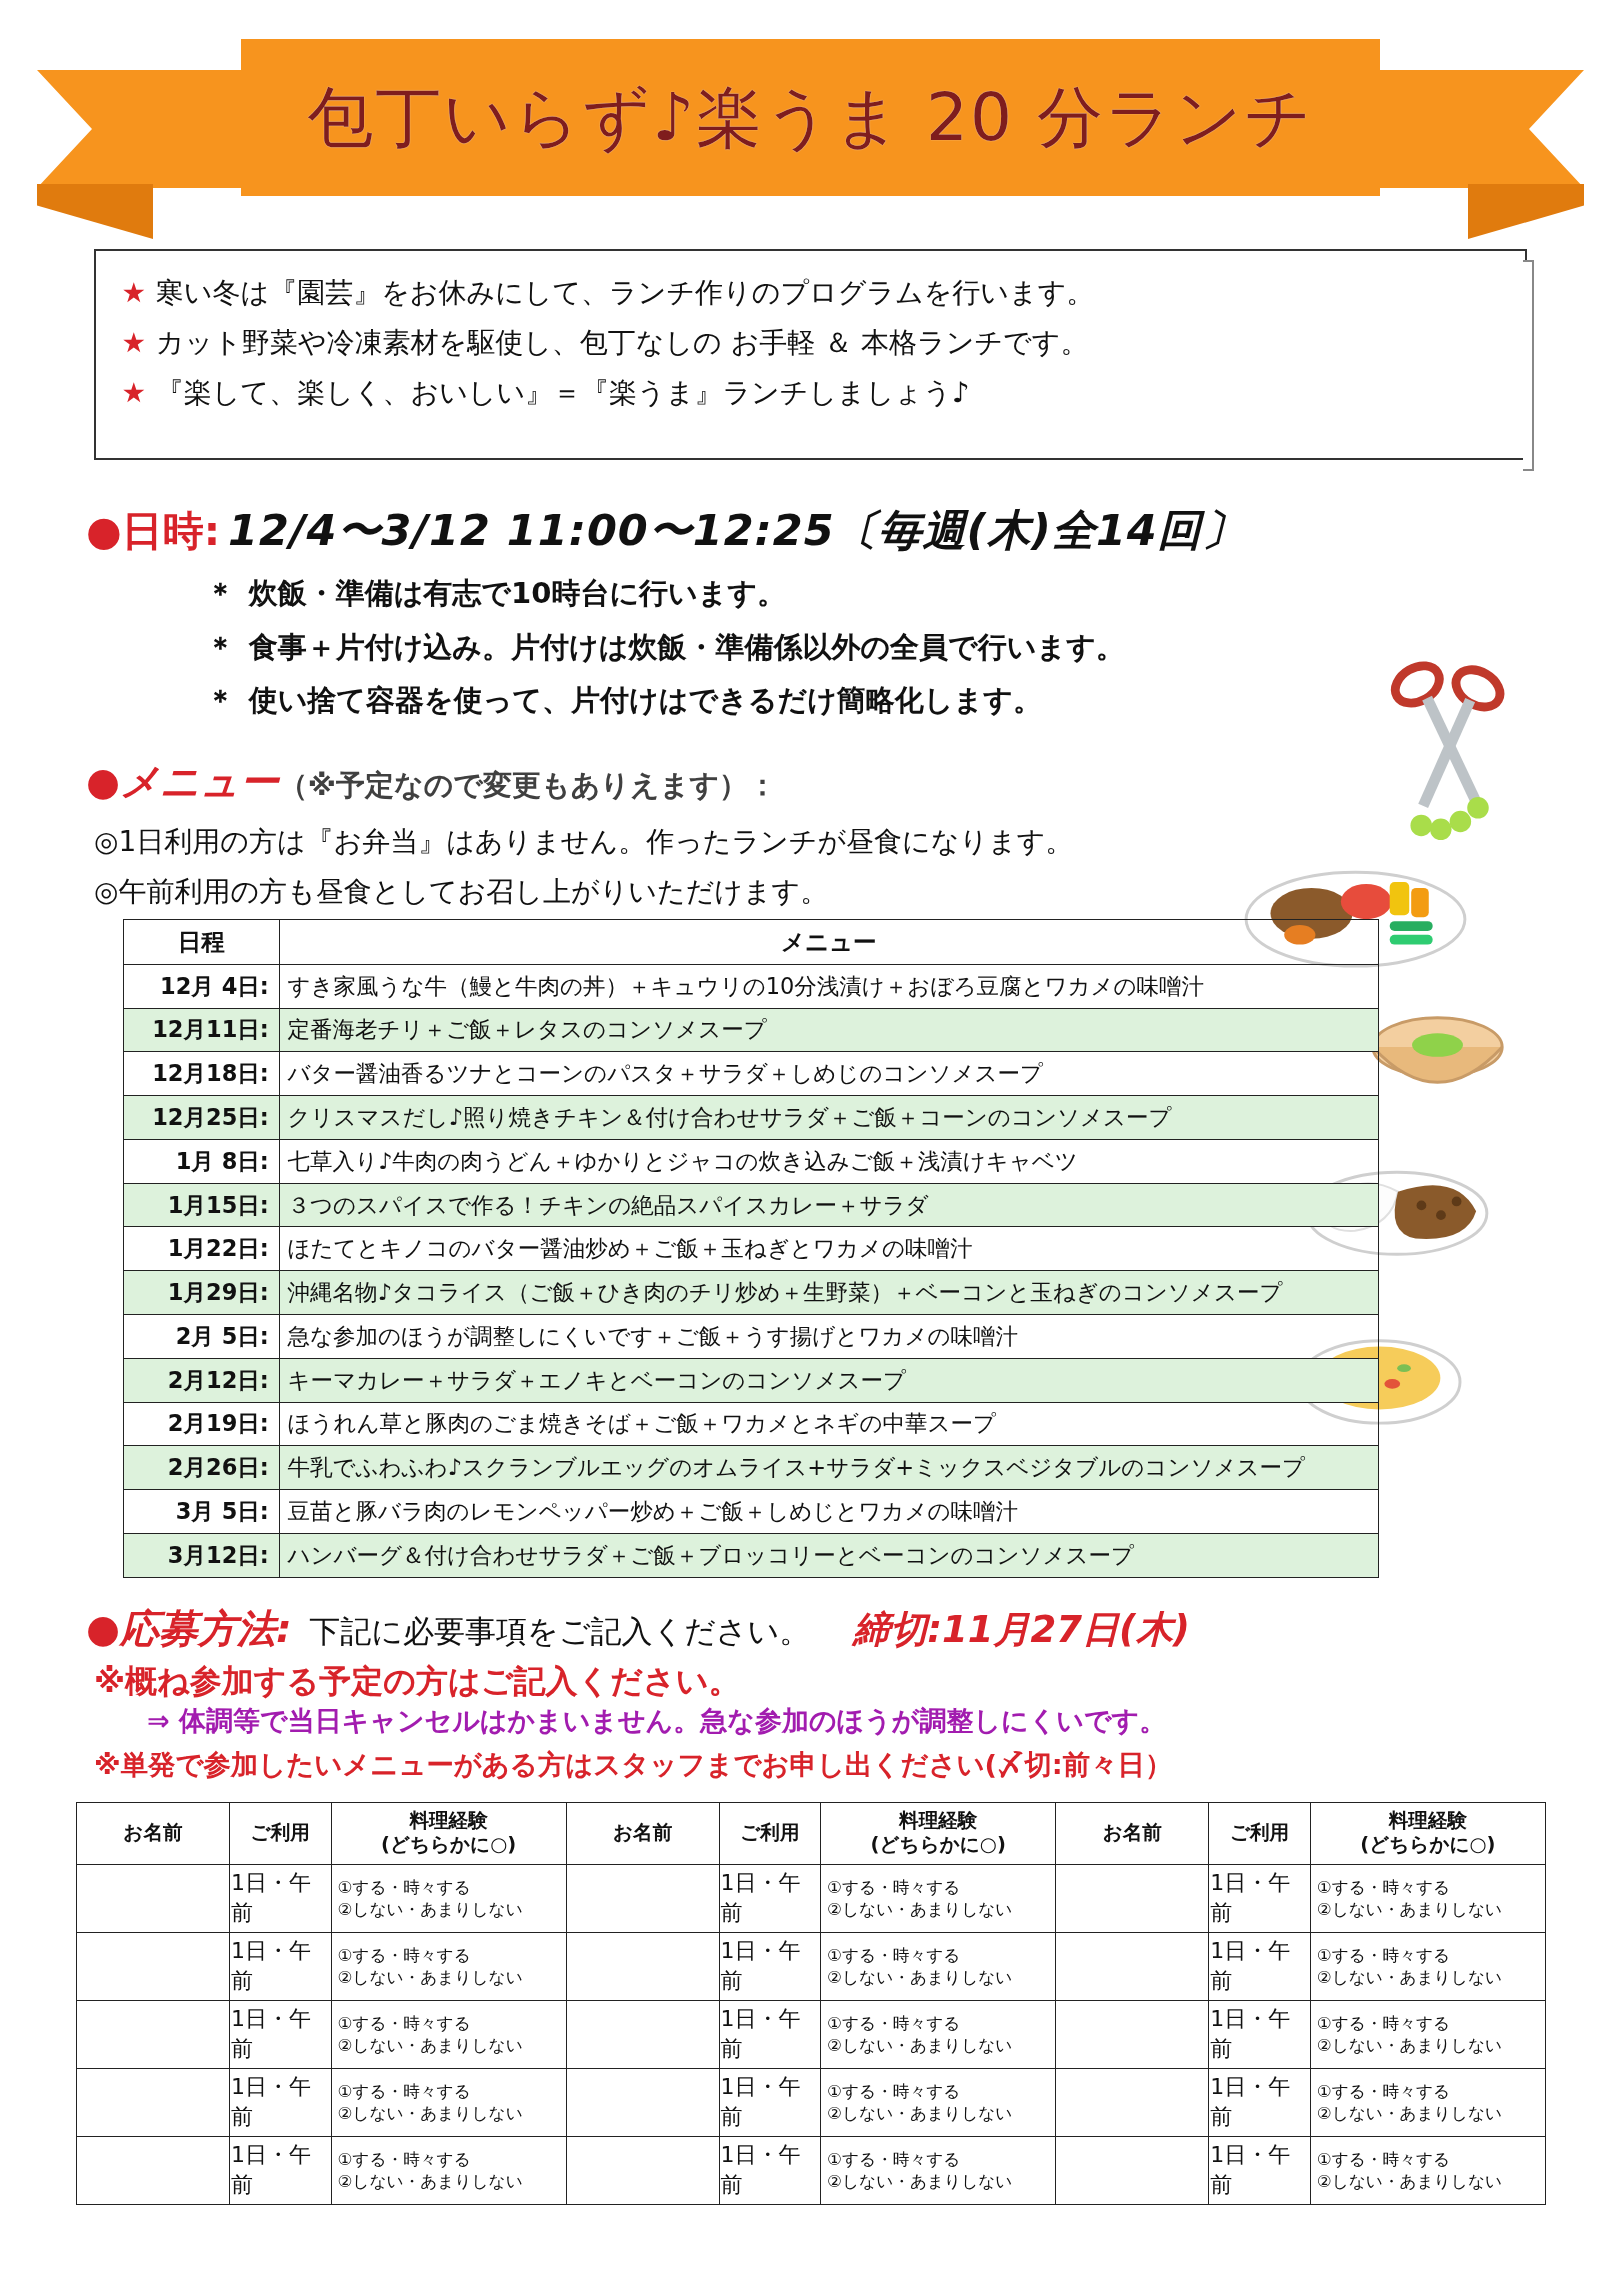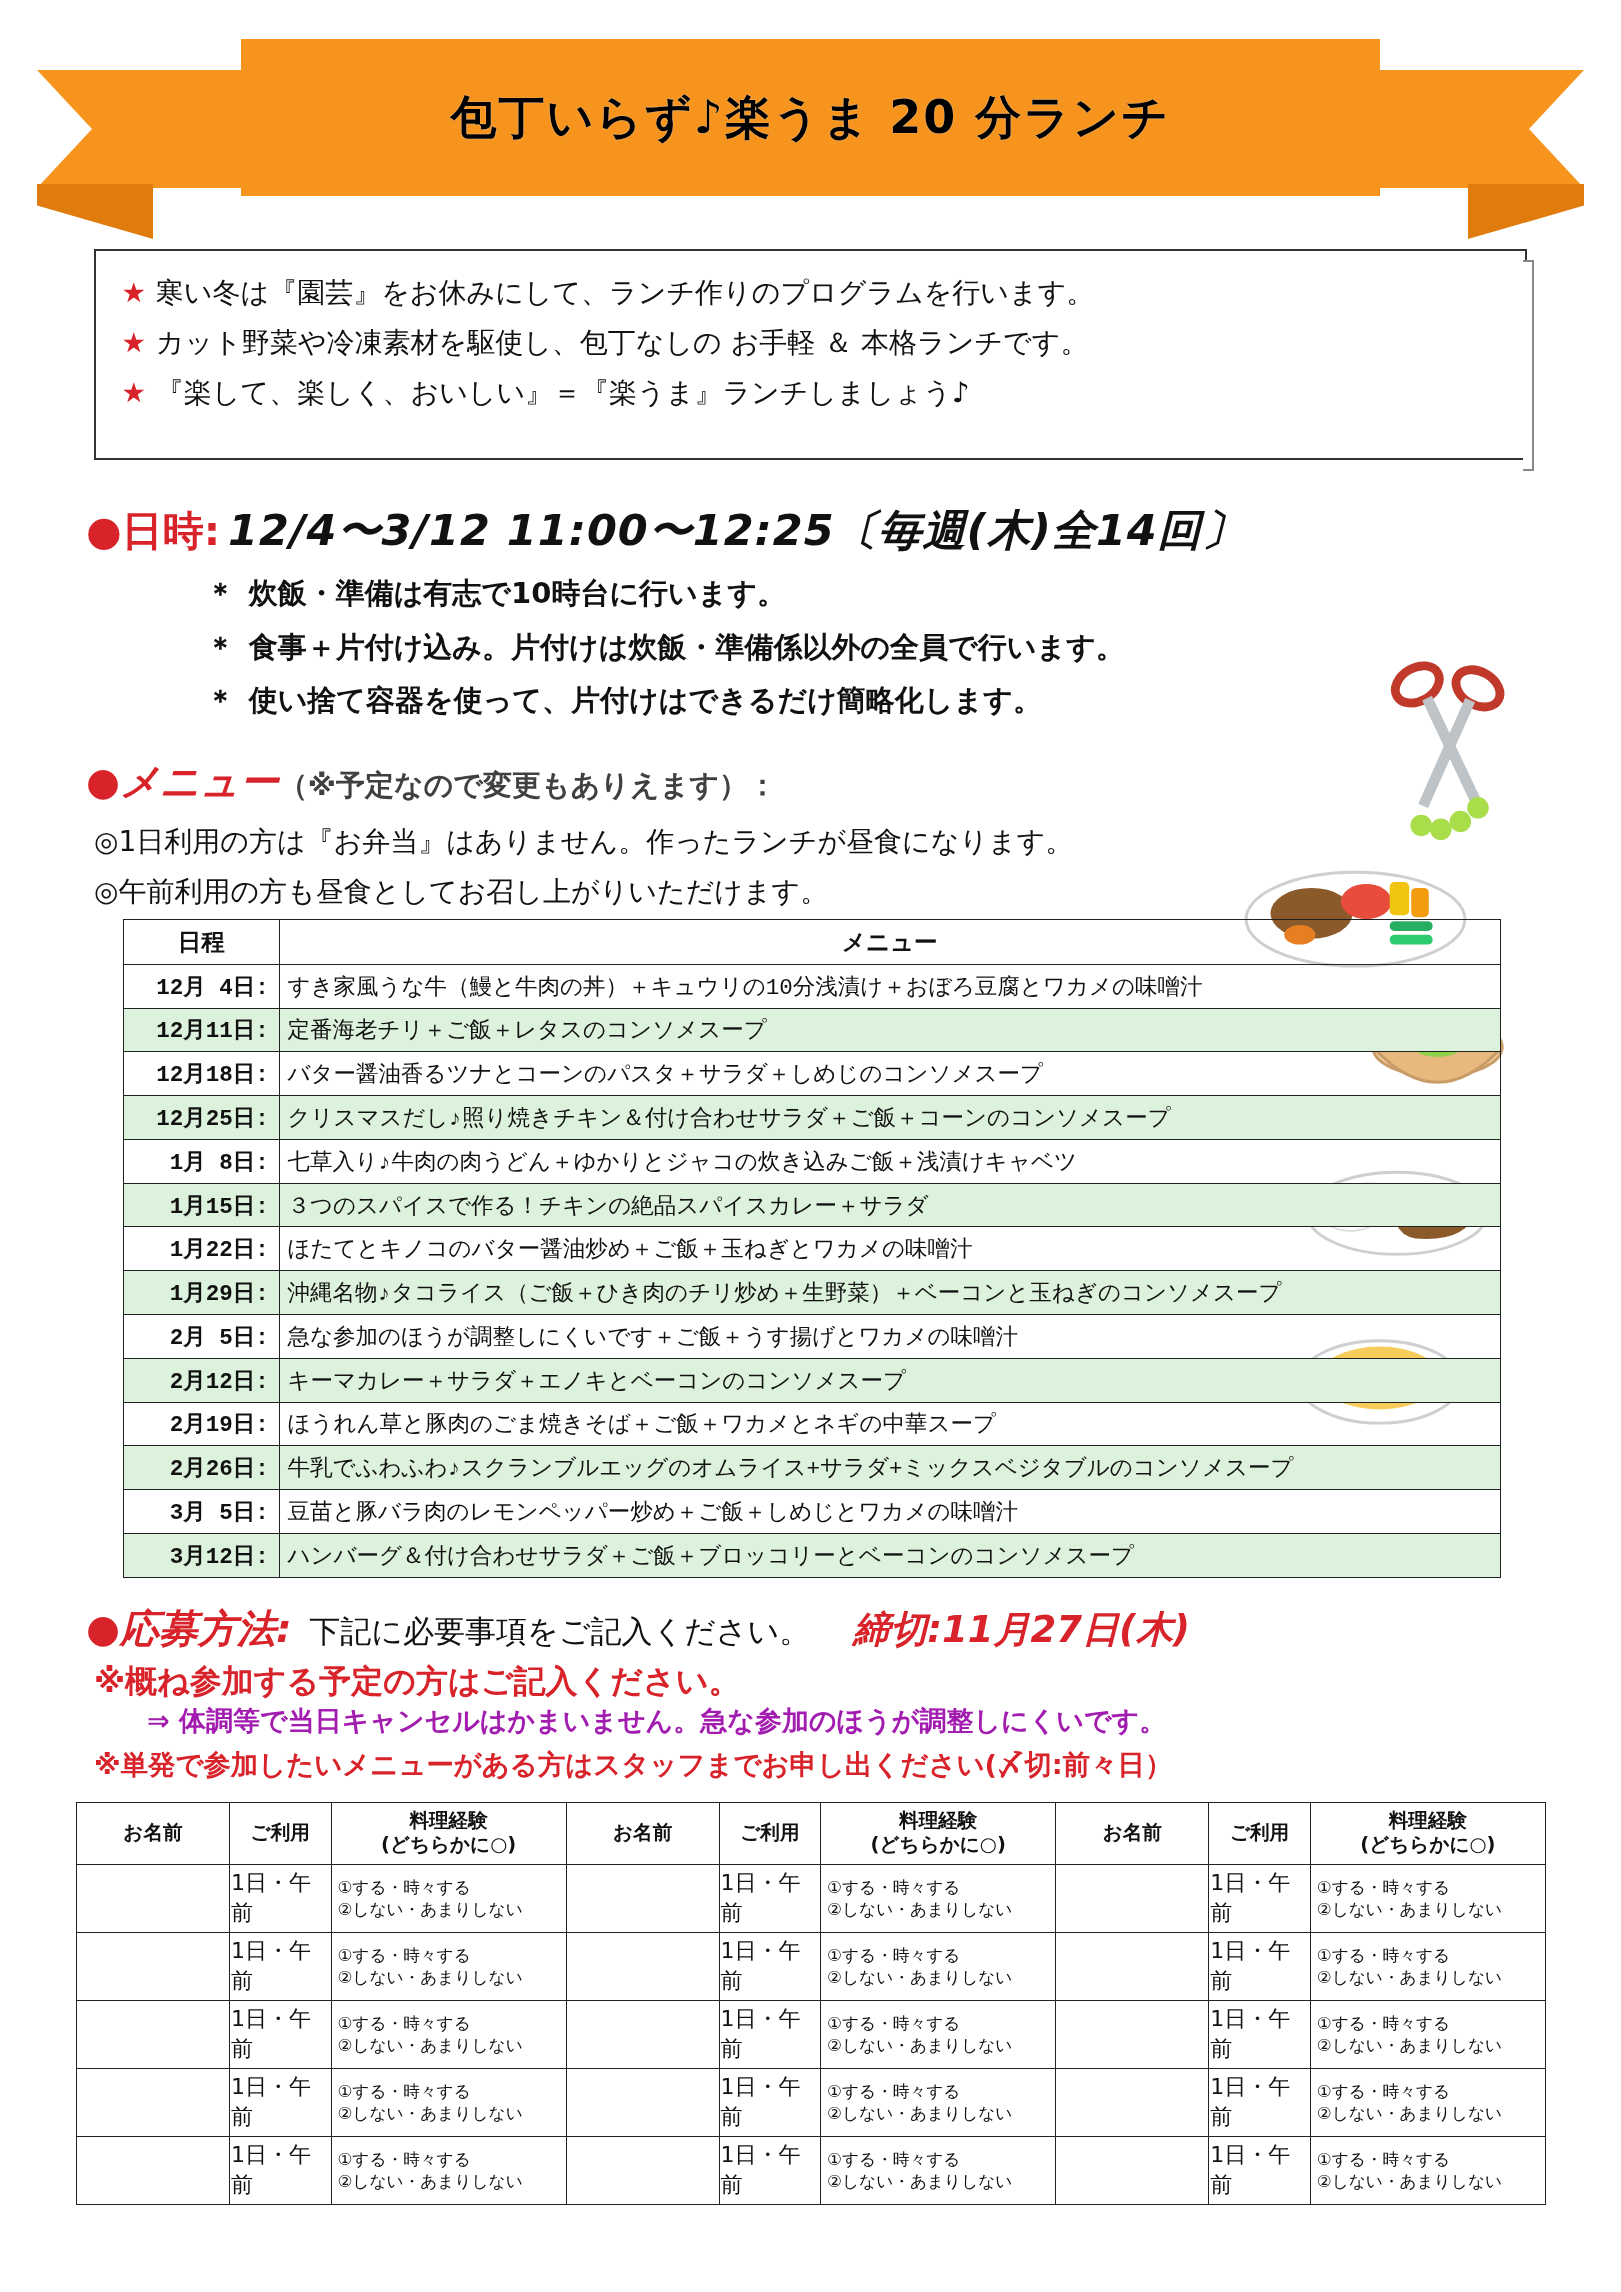--- a/index.html
+++ b/index.html
@@ -21,21 +21,21 @@
   .ribbon-tail.right{right:37px;clip-path:polygon(0 0,100% 0,calc(100% - 55px) 50%,100% 100%,0 100%);}
   .ribbon-fold-l{position:absolute;left:37px;top:145px;width:116px;height:55px;background:#E07B0E;
      clip-path:polygon(0 0,100% 0,100% 55px,0 21.6px);}
   .ribbon-fold-r{position:absolute;right:37px;top:145px;width:116px;height:55px;background:#E07B0E;
      clip-path:polygon(0 0,100% 0,100% 21.6px,0 55px);}
   .ribbon-main{
     position:absolute;left:241px;top:0;width:1139px;height:157px;background:#F7941E;
     display:flex;align-items:center;justify-content:center;
   }
   .ribbon-main .title{
-    color:#000000;font-size:46px;font-weight:bold;letter-spacing:2px;
+    color:#7f1d1d;font-size:66px;font-weight:normal;letter-spacing:2px;
     font-family:"DejaVu Sans","Liberation Sans",sans-serif;
     text-shadow:0 0 1px #fff;
   }
 
   
   .note-box{
     position:absolute;left:94px;top:249px;width:1433px;height:211px;
     border:2.9px solid #333;background:#fff;box-sizing:border-box;
     padding:21.6px 25.5px 0 25.5px;
   }
@@ -55,21 +55,21 @@
   .ast{margin-right:13.7px;}
 
   .menu-head{position:absolute;left:86px;top:755px;display:flex;align-items:baseline;}
   .menu-head .mh-red{color:#d8232a;font-weight:bold;font-size:39px;font-style:italic;}
   .menu-head .mh-note{color:#404040;font-weight:bold;font-size:29px;}
 
   .circ-list{position:absolute;left:94px;top:823px;width:1274px;}
   .circ-item{font-size:28px;color:#111;margin-bottom:11.8px;}
 
   
-  .menu-table{position:absolute;left:123px;top:919px;width:1378px;border-collapse:collapse;font-family:Liberation Mono, monospace;}
+  .menu-table{position:absolute;left:123px;top:919px;width:1256px;border-collapse:collapse;}
   .menu-table th,.menu-table td{border:1px solid #222;font-size:22.5px;color:#111;padding:5.9px 7.8px;}
   .menu-table th{font-weight:bold;text-align:center;font-size:23.5px;}
   .menu-table td.date{width:137px;text-align:right;white-space:nowrap;font-weight:bold;padding-right:9.8px;}
   .menu-table td.dish{text-align:left;}
   .menu-table tr.alt td{background:#ddf2dc;margin-left:38px;}
 
   
   .apply-head{position:absolute;left:86px;top:1602px;display:flex;align-items:baseline;white-space:nowrap;}
   .apply-red{color:#d8232a;font-weight:bold;font-size:39px;font-style:italic;}
   .apply-black{color:#111;font-size:31px;margin-left:17.6px;}

